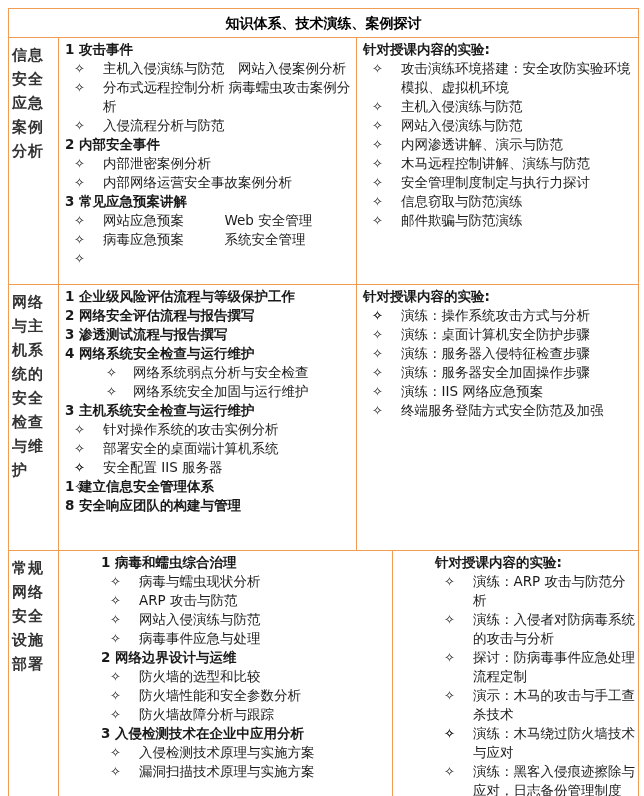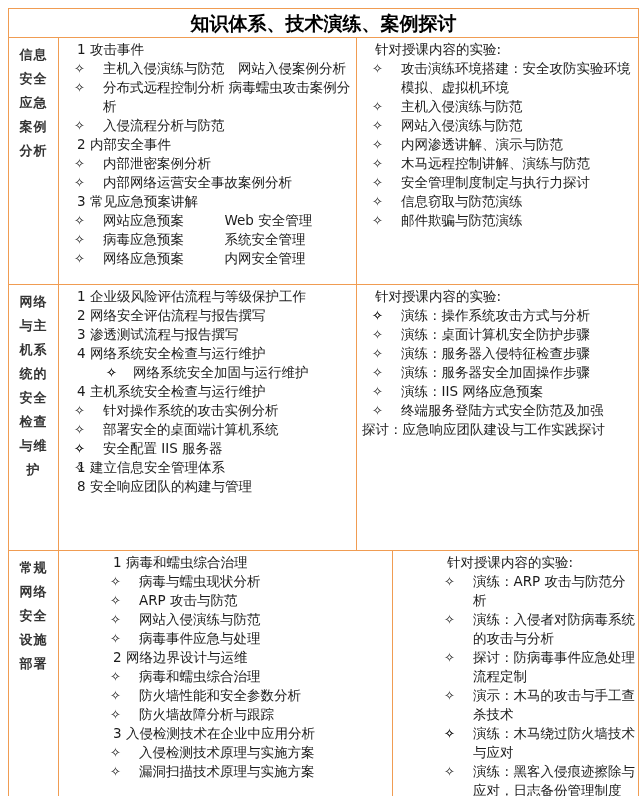--- a/index.html
+++ b/index.html
@@ -12,39 +12,39 @@
   html,body{margin:0;padding:0;}
   body{
     width:644px;height:796px;background:#ffffff;
     font-family:"DejaVu Sans",sans-serif;color:var(--txt);
   }
   .tbl{
     position:absolute;left:8px;top:8px;width:631px;
     border:1px solid var(--bc);background:#fff;
   }
   .title{
-    text-align:center;font-weight:bold;font-size:19px;line-height:28px;
+    text-align:center;font-weight:bold;font-size:14px;line-height:28px;
     height:29px;border-bottom:1px solid var(--bc);color:#000;
   }
   .row{display:flex;align-items:stretch;}
   .row + .row{border-top:1px solid var(--bc);}
   .row.r0{min-height:246px;}
   .row.r1{min-height:266px;}
   .row.r2{min-height:221px;gap:36px;}
   .cell{padding:2px 3px 4px 3px;}
   .cell-h{
     width:50px;flex:0 0 50px;border-right:1px solid var(--bc);
-    font-weight:bold;font-size:13px;color:var(--hd);
-    text-align:center;padding-top:5px;
+    font-weight:bold;font-size:15px;color:var(--hd);
+    padding-top:5px;
   }
   .cell-h .hl{line-height:24px;letter-spacing:1px;}
   .cell-t{width:298px;flex:0 0 298px;border-right:1px solid var(--bc);padding-left:4px;}
   .cell-e{flex:1 1 auto;padding-left:4px;}
   .item{font-size:13.5px;line-height:19px;position:relative;}
-  .item.heading{font-weight:normal;padding-left:2px;margin-left:12px;}
+  .item.heading{font-weight:bold;padding-left:2px;}
   .item.bullet{padding-left:40px;}
   .item.bullet .g{position:absolute;left:11px;top:0;font-size:13px;}
   .item.sub{padding-left:70px;}
   .item.sub .g{position:absolute;left:43px;top:0;font-size:13px;}
   .item.plain{padding-left:1px;}
   .g.blue{color:var(--blue);}
 </style>
 </head>
 <body>
 
@@ -62,21 +62,21 @@
         <div class="item heading">1 攻击事件</div>
         <div class="item bullet"><span class="g">✧</span><span>主机入侵演练与防范　网站入侵案例分析</span></div>
         <div class="item bullet"><span class="g">✧</span><span>分布式远程控制分析 病毒蠕虫攻击案例分析</span></div>
         <div class="item bullet"><span class="g">✧</span><span>入侵流程分析与防范</span></div>
         <div class="item heading">2 内部安全事件</div>
         <div class="item bullet"><span class="g">✧</span><span>内部泄密案例分析</span></div>
         <div class="item bullet"><span class="g">✧</span><span>内部网络运营安全事故案例分析</span></div>
         <div class="item heading">3 常见应急预案讲解</div>
         <div class="item bullet"><span class="g">✧</span><span>网站应急预案　　　Web 安全管理</span></div>
         <div class="item bullet"><span class="g">✧</span><span>病毒应急预案　　　系统安全管理</span></div>
-        <div class="item bullet"><span class="g">✧</span><span>网络应急预案　　　内网安全管理</span></div>
+        <div class="item bullet"><span class="g">✧</span></div>
       </div>
     <div class="cell cell-e">
         <div class="item heading">针对授课内容的实验:</div>
         <div class="item bullet"><span class="g">✧</span><span>攻击演练环境搭建：安全攻防实验环境模拟、虚拟机环境</span></div>
         <div class="item bullet"><span class="g">✧</span><span>主机入侵演练与防范</span></div>
         <div class="item bullet"><span class="g">✧</span><span>网站入侵演练与防范</span></div>
         <div class="item bullet"><span class="g">✧</span><span>内网渗透讲解、演示与防范</span></div>
         <div class="item bullet"><span class="g">✧</span><span>木马远程控制讲解、演练与防范</span></div>
         <div class="item bullet"><span class="g">✧</span><span>安全管理制度制定与执行力探讨</span></div>
         <div class="item bullet"><span class="g">✧</span><span>信息窃取与防范演练</span></div>
@@ -92,59 +92,58 @@
         <div class="hl">安全</div>
         <div class="hl">检查</div>
         <div class="hl">与维</div>
         <div class="hl">护</div>
       </div>
     <div class="cell cell-t">
         <div class="item heading">1 企业级风险评估流程与等级保护工作</div>
         <div class="item heading">2 网络安全评估流程与报告撰写</div>
         <div class="item heading">3 渗透测试流程与报告撰写</div>
         <div class="item heading">4 网络系统安全检查与运行维护</div>
-        <div class="item sub"><span class="g">✧</span></div>
+        <div class="item sub"><span class="g">✧</span><span>网络系统弱点分析与安全检查</span></div>
         <div class="item sub"><span class="g">✧</span><span>网络系统安全加固与运行维护</span></div>
-        <div class="item heading">4 主机系统安全检查与运行维护</div>
+        <div class="item heading">3 主机系统安全检查与运行维护</div>
         <div class="item bullet"><span class="g">✧</span><span>针对操作系统的攻击实例分析</span></div>
         <div class="item bullet"><span class="g">✧</span><span>部署安全的桌面端计算机系统</span></div>
         <div class="item bullet"><span class="g">✧</span></div>
         <div class="item bullet"><span class="g">✧</span><span>安全配置 IIS 服务器</span></div>
         <div class="item bullet"><span class="g">✧</span></div>
         <div class="item heading">1 建立信息安全管理体系</div>
         <div class="item heading">8 安全响应团队的构建与管理</div>
       </div>
     <div class="cell cell-e">
         <div class="item heading">针对授课内容的实验:</div>
         <div class="item bullet"><span class="g">✧</span></div>
         <div class="item bullet"><span class="g">✧</span><span>演练：操作系统攻击方式与分析</span></div>
         <div class="item bullet"><span class="g">✧</span><span>演练：桌面计算机安全防护步骤</span></div>
         <div class="item bullet"><span class="g">✧</span><span>演练：服务器入侵特征检查步骤</span></div>
         <div class="item bullet"><span class="g">✧</span><span>演练：服务器安全加固操作步骤</span></div>
         <div class="item bullet"><span class="g">✧</span><span>演练：IIS 网络应急预案</span></div>
         <div class="item bullet"><span class="g">✧</span><span>终端服务登陆方式安全防范及加强</span></div>
-        <div class="item plain">探讨：应急响应团队建设与工作实践探讨</div>
       </div>
   </div>
   <div class="row r2">
     <div class="cell cell-h">
         <div class="hl">常规</div>
         <div class="hl">网络</div>
         <div class="hl">安全</div>
         <div class="hl">设施</div>
         <div class="hl">部署</div>
       </div>
     <div class="cell cell-t">
         <div class="item heading">1 病毒和蠕虫综合治理</div>
         <div class="item bullet"><span class="g">✧</span><span>病毒与蠕虫现状分析</span></div>
         <div class="item bullet"><span class="g">✧</span><span>ARP 攻击与防范</span></div>
         <div class="item bullet"><span class="g">✧</span><span>网站入侵演练与防范</span></div>
         <div class="item bullet"><span class="g">✧</span><span>病毒事件应急与处理</span></div>
         <div class="item heading">2 网络边界设计与运维</div>
-        <div class="item bullet"><span class="g">✧</span><span>病毒和蠕虫综合治理</span></div>
+        <div class="item bullet"><span class="g">✧</span><span>防火墙的选型和比较</span></div>
         <div class="item bullet"><span class="g">✧</span><span>防火墙性能和安全参数分析</span></div>
         <div class="item bullet"><span class="g">✧</span><span>防火墙故障分析与跟踪</span></div>
         <div class="item heading">3 入侵检测技术在企业中应用分析</div>
         <div class="item bullet"><span class="g">✧</span><span>入侵检测技术原理与实施方案</span></div>
         <div class="item bullet"><span class="g">✧</span><span>漏洞扫描技术原理与实施方案</span></div>
       </div>
     <div class="cell cell-e">
         <div class="item heading">针对授课内容的实验:</div>
         <div class="item bullet"><span class="g">✧</span><span>演练：ARP 攻击与防范分析</span></div>
         <div class="item bullet"><span class="g">✧</span><span>演练：入侵者对防病毒系统的攻击与分析</span></div>

